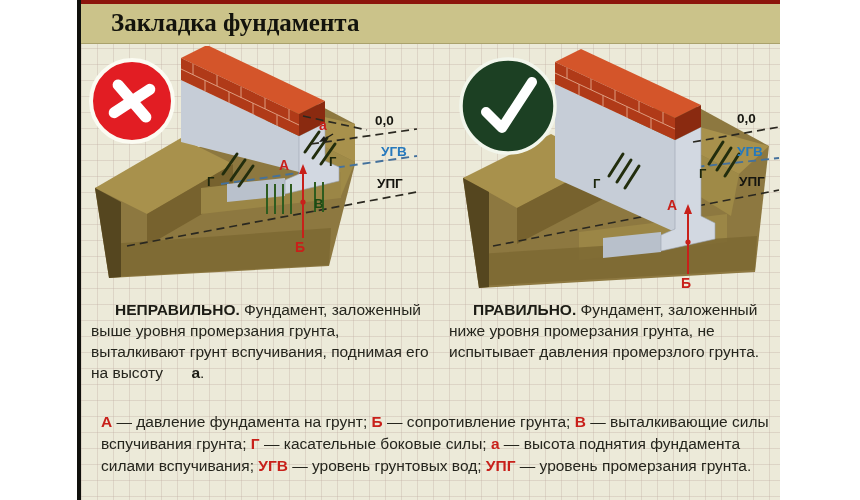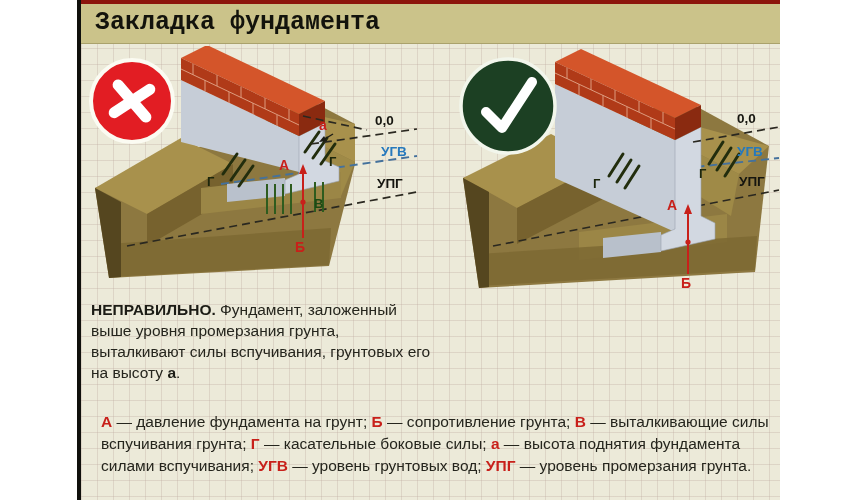--- a/index.html
+++ b/index.html
@@ -8,26 +8,26 @@
   .left-rule{position:absolute;left:77px;top:0;width:4px;height:500px;background:#10100c;}
   .stage{position:absolute;left:81px;top:0;width:699px;height:500px;
          background-color:#ecead9;
          background-image:
            linear-gradient(rgba(196,178,168,.38) 1px, transparent 1px),
            linear-gradient(90deg, rgba(196,178,168,.38) 1px, transparent 1px);
          background-size:16px 16px;}
   .top-strip{position:absolute;left:0;top:0;width:100%;height:4px;background:#8c150c;}
   .title-bar{position:absolute;left:0;top:4px;width:100%;height:39px;background:#cbc38a;
              border-bottom:1px solid #aaa26c;}
-  .title-bar h1{margin:0;padding:0 0 0 14px;font-family:Liberation Mono, monospace;
+  .title-bar h1{margin:0;padding:0 0 0 30px;font-family:Liberation Serif, serif;
                 font-size:25px;line-height:38px;font-weight:700;color:#13130c;letter-spacing:0;}
   .diagram{position:absolute;}
   .badge{position:absolute;}
   .caption{position:absolute;font-size:15.5px;line-height:21px;color:#25251d;margin:0;}
-  .caption b{color:#1c1c15;}
+  .caption b{color:#1c1c15;margin-left:24px;}
   .legend{position:absolute;font-size:15.5px;line-height:22px;color:#25251d;margin:12px;}
   .legend .k{color:#c8201a;font-weight:bold;}
   
   .dash{stroke:#2a2820;stroke-width:1.7;stroke-dasharray:8 5;fill:none;}
   .dashb{stroke:#44719c;stroke-width:1.9;stroke-dasharray:8 5;fill:none;}
   .lvl{font:bold 13.5px "Liberation Sans",sans-serif;fill:#15150f;}
   .lvlb{font:bold 13.5px "Liberation Sans",sans-serif;fill:#2579bd;}
   .mkred{font:bold 14px "Liberation Sans",sans-serif;fill:#c8201a;}
   .mkgrn{font:bold 13px "Liberation Sans",sans-serif;fill:#1c260b;}
   .mkv{font:bold 13px "Liberation Sans",sans-serif;fill:#1d4a14;}
@@ -181,19 +181,22 @@
     </svg>
   </div>
   <div class="badge" style="left:376px;top:55px;width:102px;height:102px">
     <svg width="102" height="102" viewBox="0 0 102 102">
       <circle cx="51" cy="51" r="47" fill="#1c4023" stroke="#f2f6ec" stroke-width="3.5"></circle>
       <polyline points="29,57 45,73 75,27" stroke="#ffffff" stroke-width="10" fill="none" stroke-linecap="round" stroke-linejoin="round"></polyline>
     </svg>
   </div>
 
   <p class="caption" style="left:10px;top:299px;width:346px">
-    <b>НЕПРАВИЛЬНО.</b><span> Фундамент, заложенный выше уровня промерзания грунта, выталкивают силы вспучивания, грунтовых его на высоту </span><b>а</b><span>.</span>
+    <b>НЕПРАВИЛЬНО.</b><span> Фундамент, заложенный выше уровня промерзания грунта, выталкивают грунт вспучивания, поднимая его на высоту </span><b>а</b><span>.</span>
+  </p>
+  <p class="caption" style="left:368px;top:299px;width:330px">
+    <b>ПРАВИЛЬНО.</b><span> Фундамент, заложенный ниже уровня промерзания грунта, не испытывает давления промерзлого грунта.</span>
   </p>
 
   <p class="legend" style="left:8px;top:399px;width:692px">
     <span class="k">А</span><span> — давление фундамента на грунт; </span><span class="k">Б</span><span> — сопротивление грунта; </span><span class="k">В</span><span> — выталкивающие силы вспучивания грунта; </span><span class="k">Г</span><span> — касательные боковые силы; </span><span class="k">а</span><span> — высота поднятия фундамента силами вспучивания; </span><span class="k">УГВ</span><span> — уровень грунтовых вод; </span><span class="k">УПГ</span><span> — уровень промерзания грунта.</span>
   </p>
 </div>
 
 </body></html>

